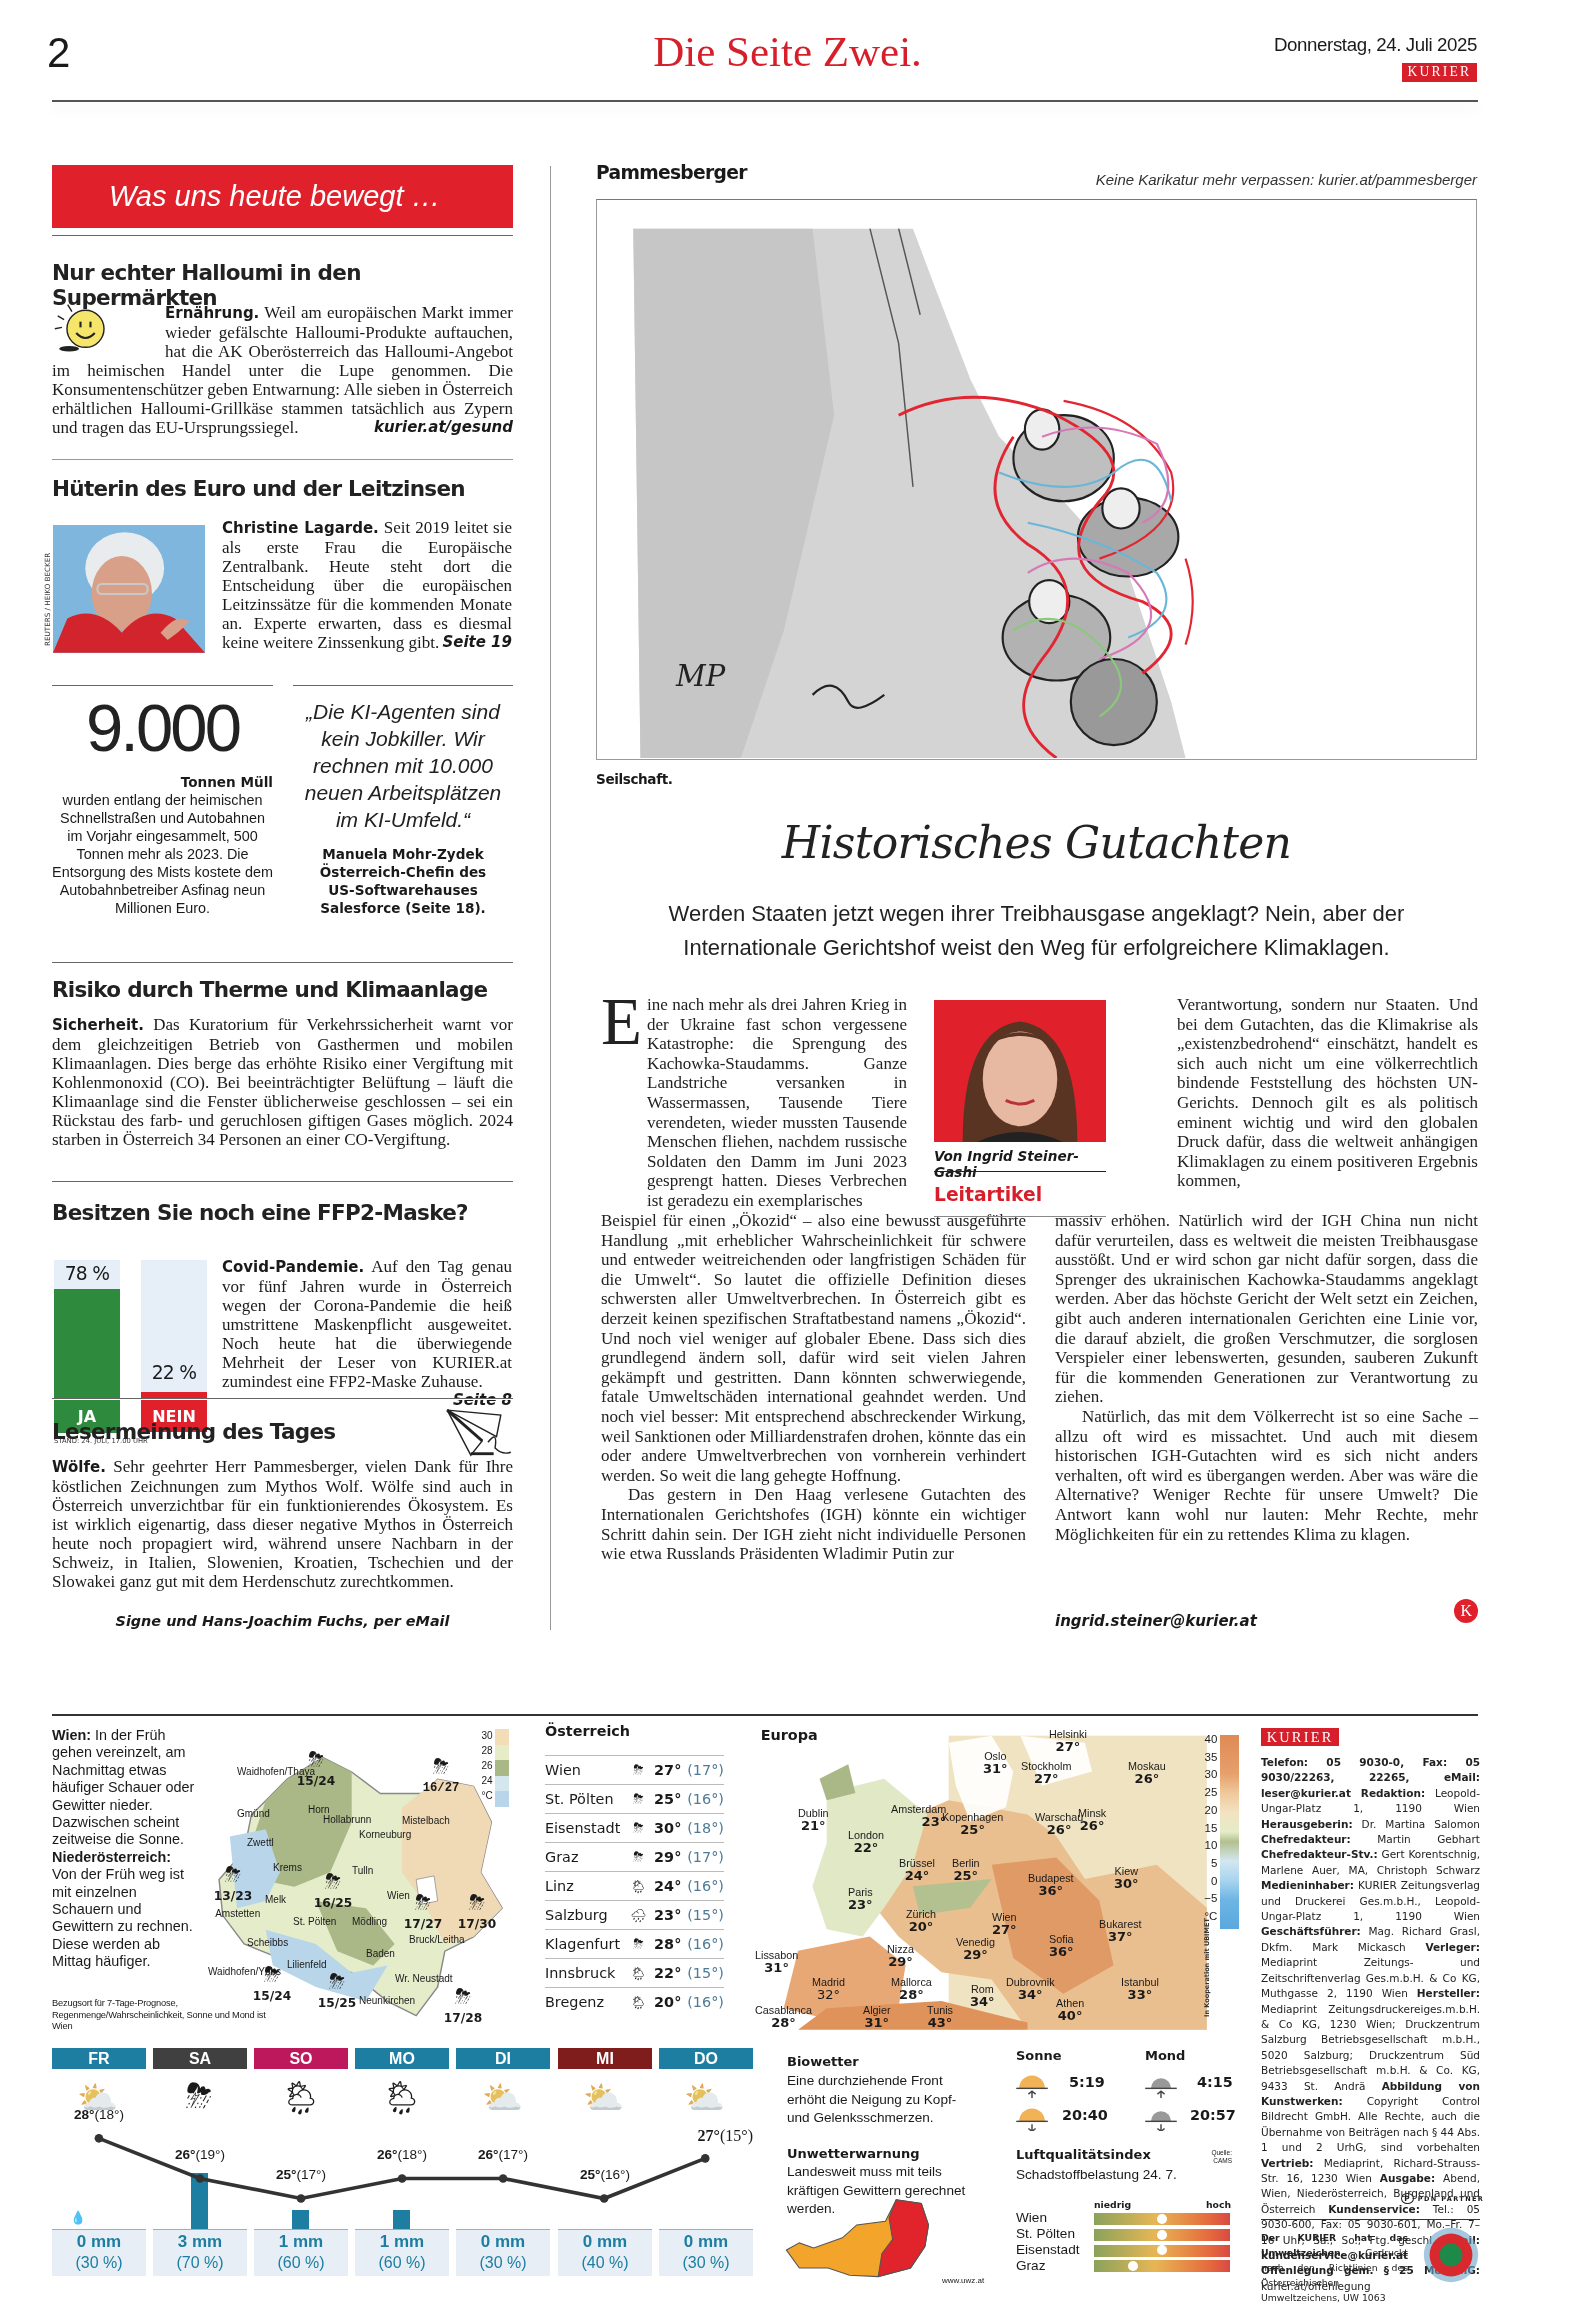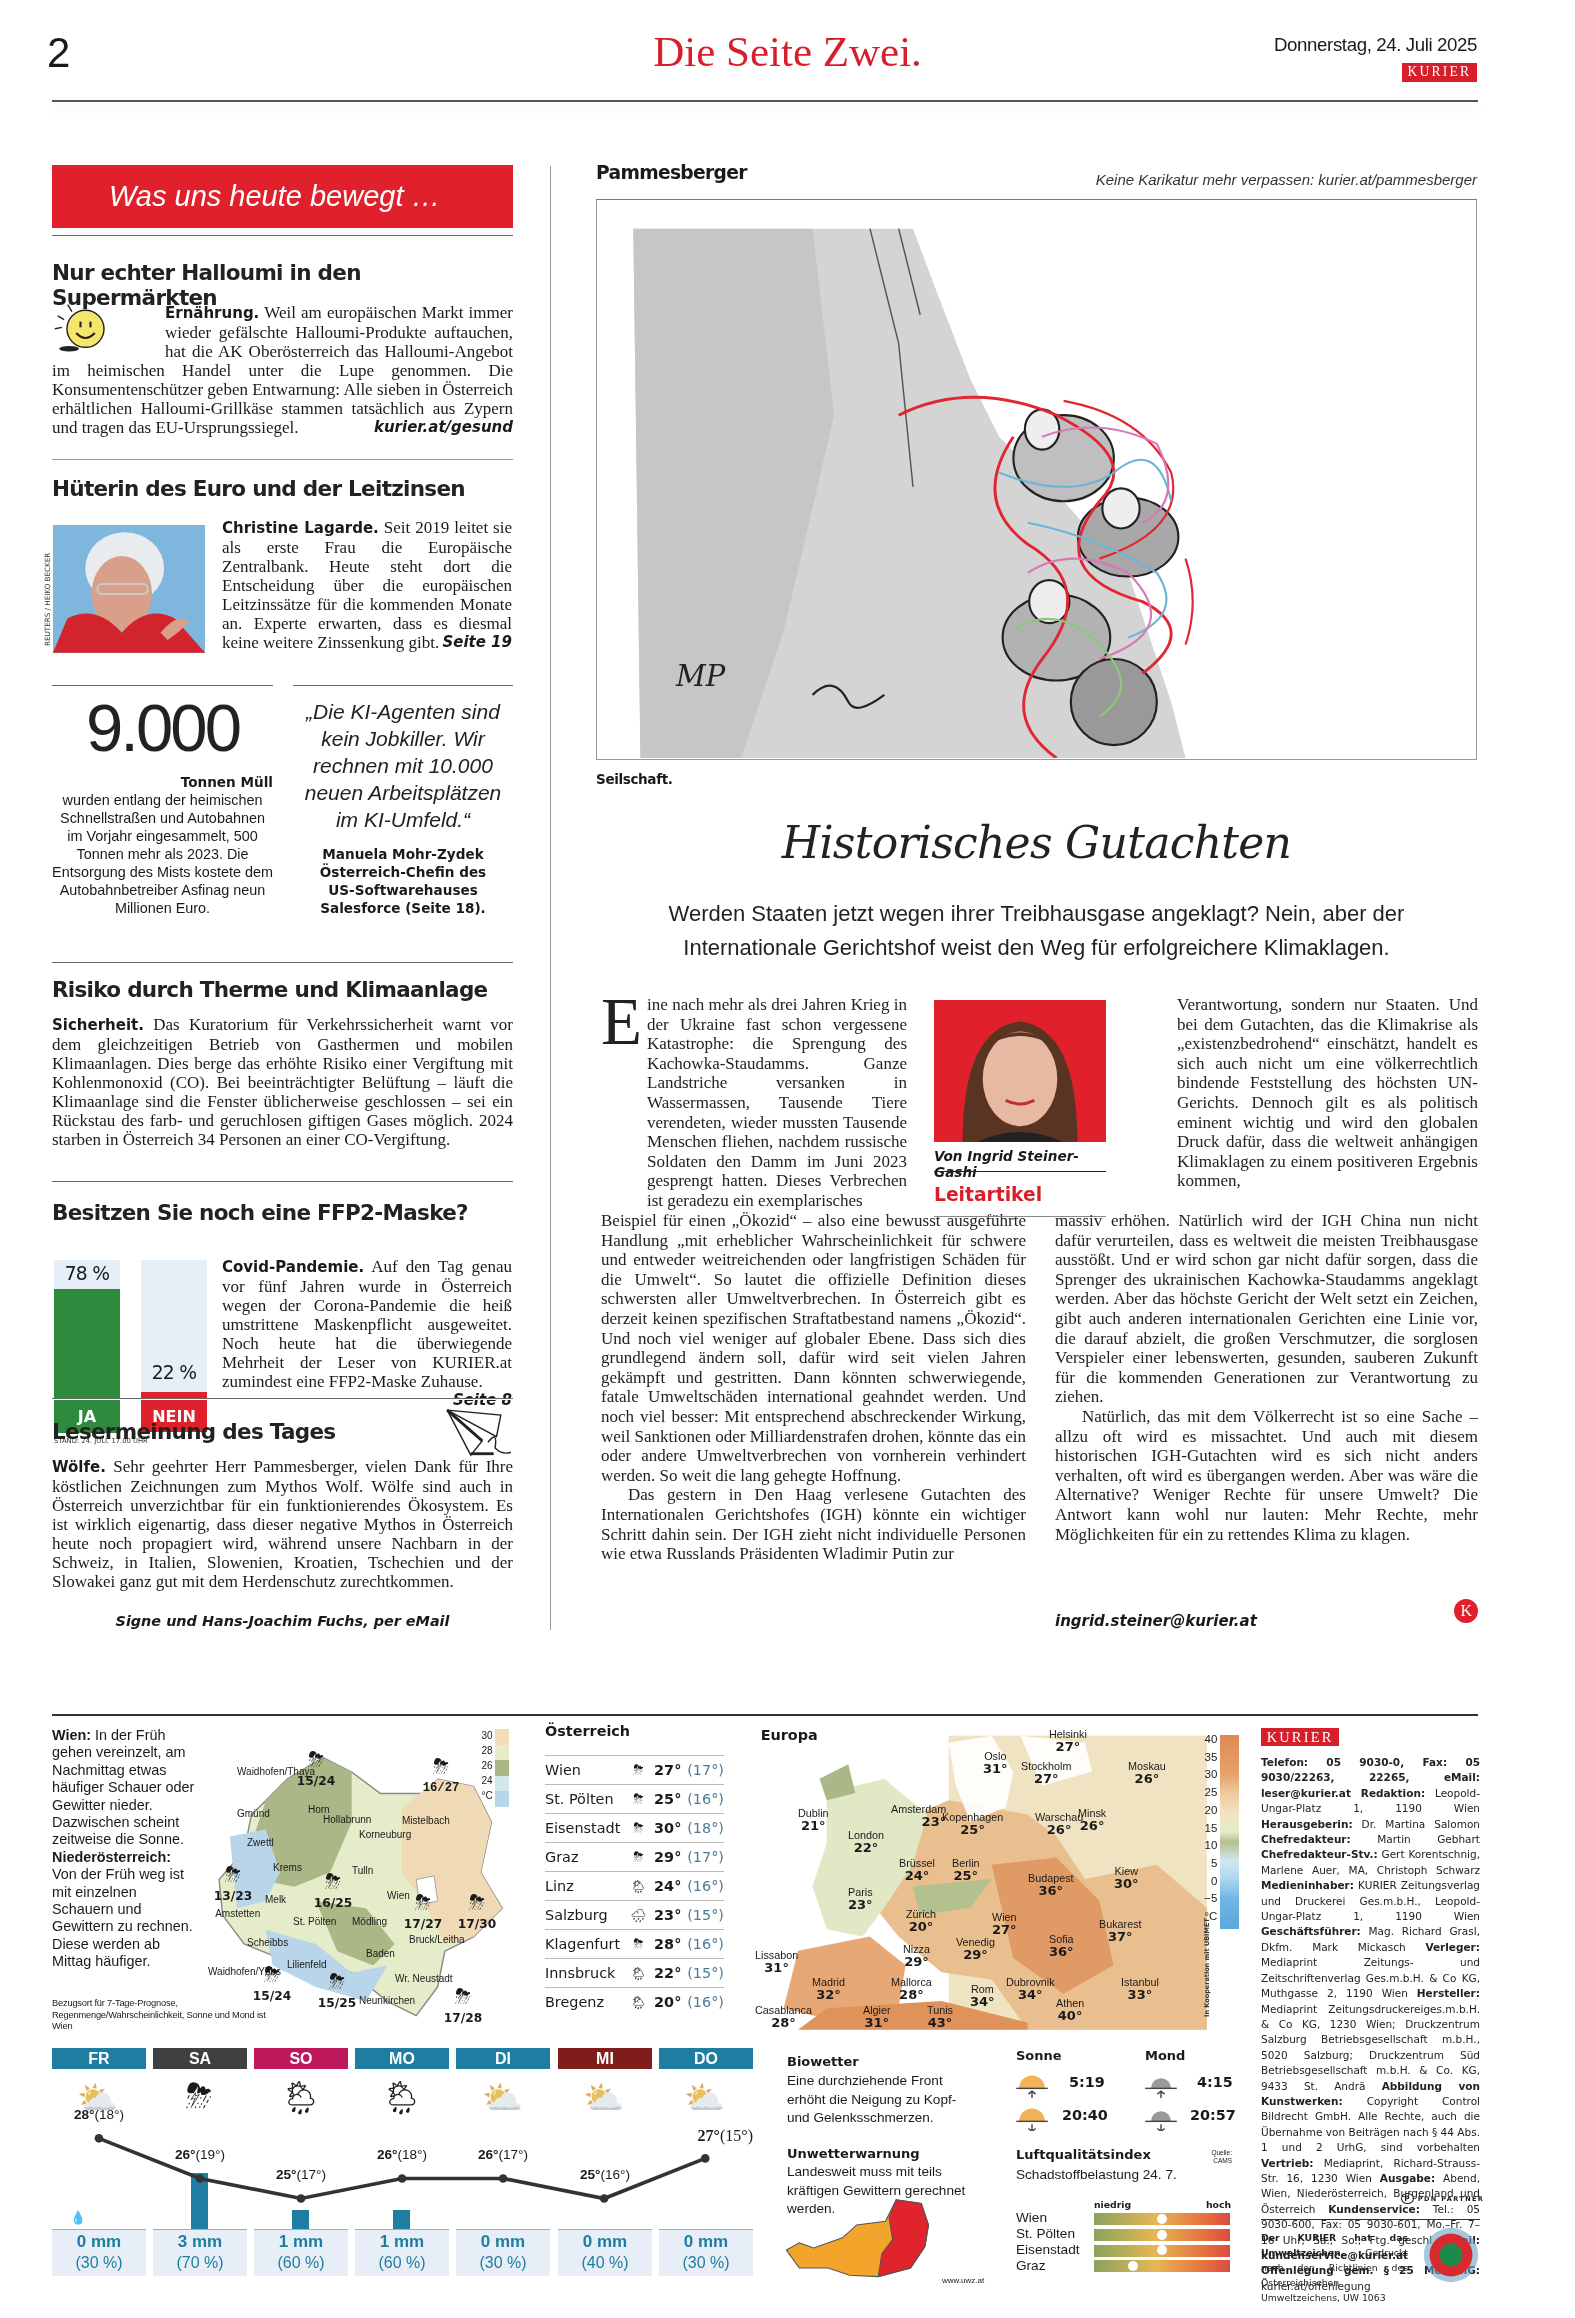--- a/index.html
+++ b/index.html
@@ -441,27 +441,27 @@
         <div style="font-family:'DejaVu Sans',sans-serif;font-weight:bold;font-size:13px;line-height:14.4px">36°</div>
       </div>
       <div class="abs" style="left:201px;top:215px;text-align:center;white-space:nowrap">
         <div style="font-family:'Liberation Sans',sans-serif;font-size:10.8px;line-height:12.2px">Venedig</div>
         <div style="font-family:'DejaVu Sans',sans-serif;font-weight:bold;font-size:13px;line-height:14.4px">29°</div>
       </div>
       <div class="abs" style="left:0px;top:228px;text-align:center;white-space:nowrap">
         <div style="font-family:'Liberation Sans',sans-serif;font-size:10.8px;line-height:12.2px">Lissabon</div>
         <div style="font-family:'DejaVu Sans',sans-serif;font-weight:bold;font-size:13px;line-height:14.4px">31°</div>
       </div>
-      <div class="abs" style="left:148px;top:222px;text-align:center;white-space:nowrap">
+      <div class="abs" style="left:132px;top:222px;text-align:center;white-space:nowrap">
         <div style="font-family:'Liberation Sans',sans-serif;font-size:10.8px;line-height:12.2px">Nizza</div>
         <div style="font-family:'DejaVu Sans',sans-serif;font-weight:bold;font-size:13px;line-height:14.4px">29°</div>
       </div>
       <div class="abs" style="left:57px;top:255px;text-align:center;white-space:nowrap">
         <div style="font-family:'Liberation Sans',sans-serif;font-size:10.8px;line-height:12.2px">Madrid</div>
-        <div style="font-family:'DejaVu Sans',sans-serif;font-weight:bold;font-size:13px;line-height:14.4px">32°</div>
+        <div style="font-family:'DejaVu Sans',sans-serif;font-weight:normal;font-size:13px;line-height:14.4px">32°</div>
       </div>
       <div class="abs" style="left:136px;top:255px;text-align:center;white-space:nowrap">
         <div style="font-family:'Liberation Sans',sans-serif;font-size:10.8px;line-height:12.2px">Mallorca</div>
         <div style="font-family:'DejaVu Sans',sans-serif;font-weight:bold;font-size:13px;line-height:14.4px">28°</div>
       </div>
       <div class="abs" style="left:215px;top:262px;text-align:center;white-space:nowrap">
         <div style="font-family:'Liberation Sans',sans-serif;font-size:10.8px;line-height:12.2px">Rom</div>
         <div style="font-family:'DejaVu Sans',sans-serif;font-weight:bold;font-size:13px;line-height:14.4px">34°</div>
       </div>
       <div class="abs" style="left:251px;top:255px;text-align:center;white-space:nowrap">

